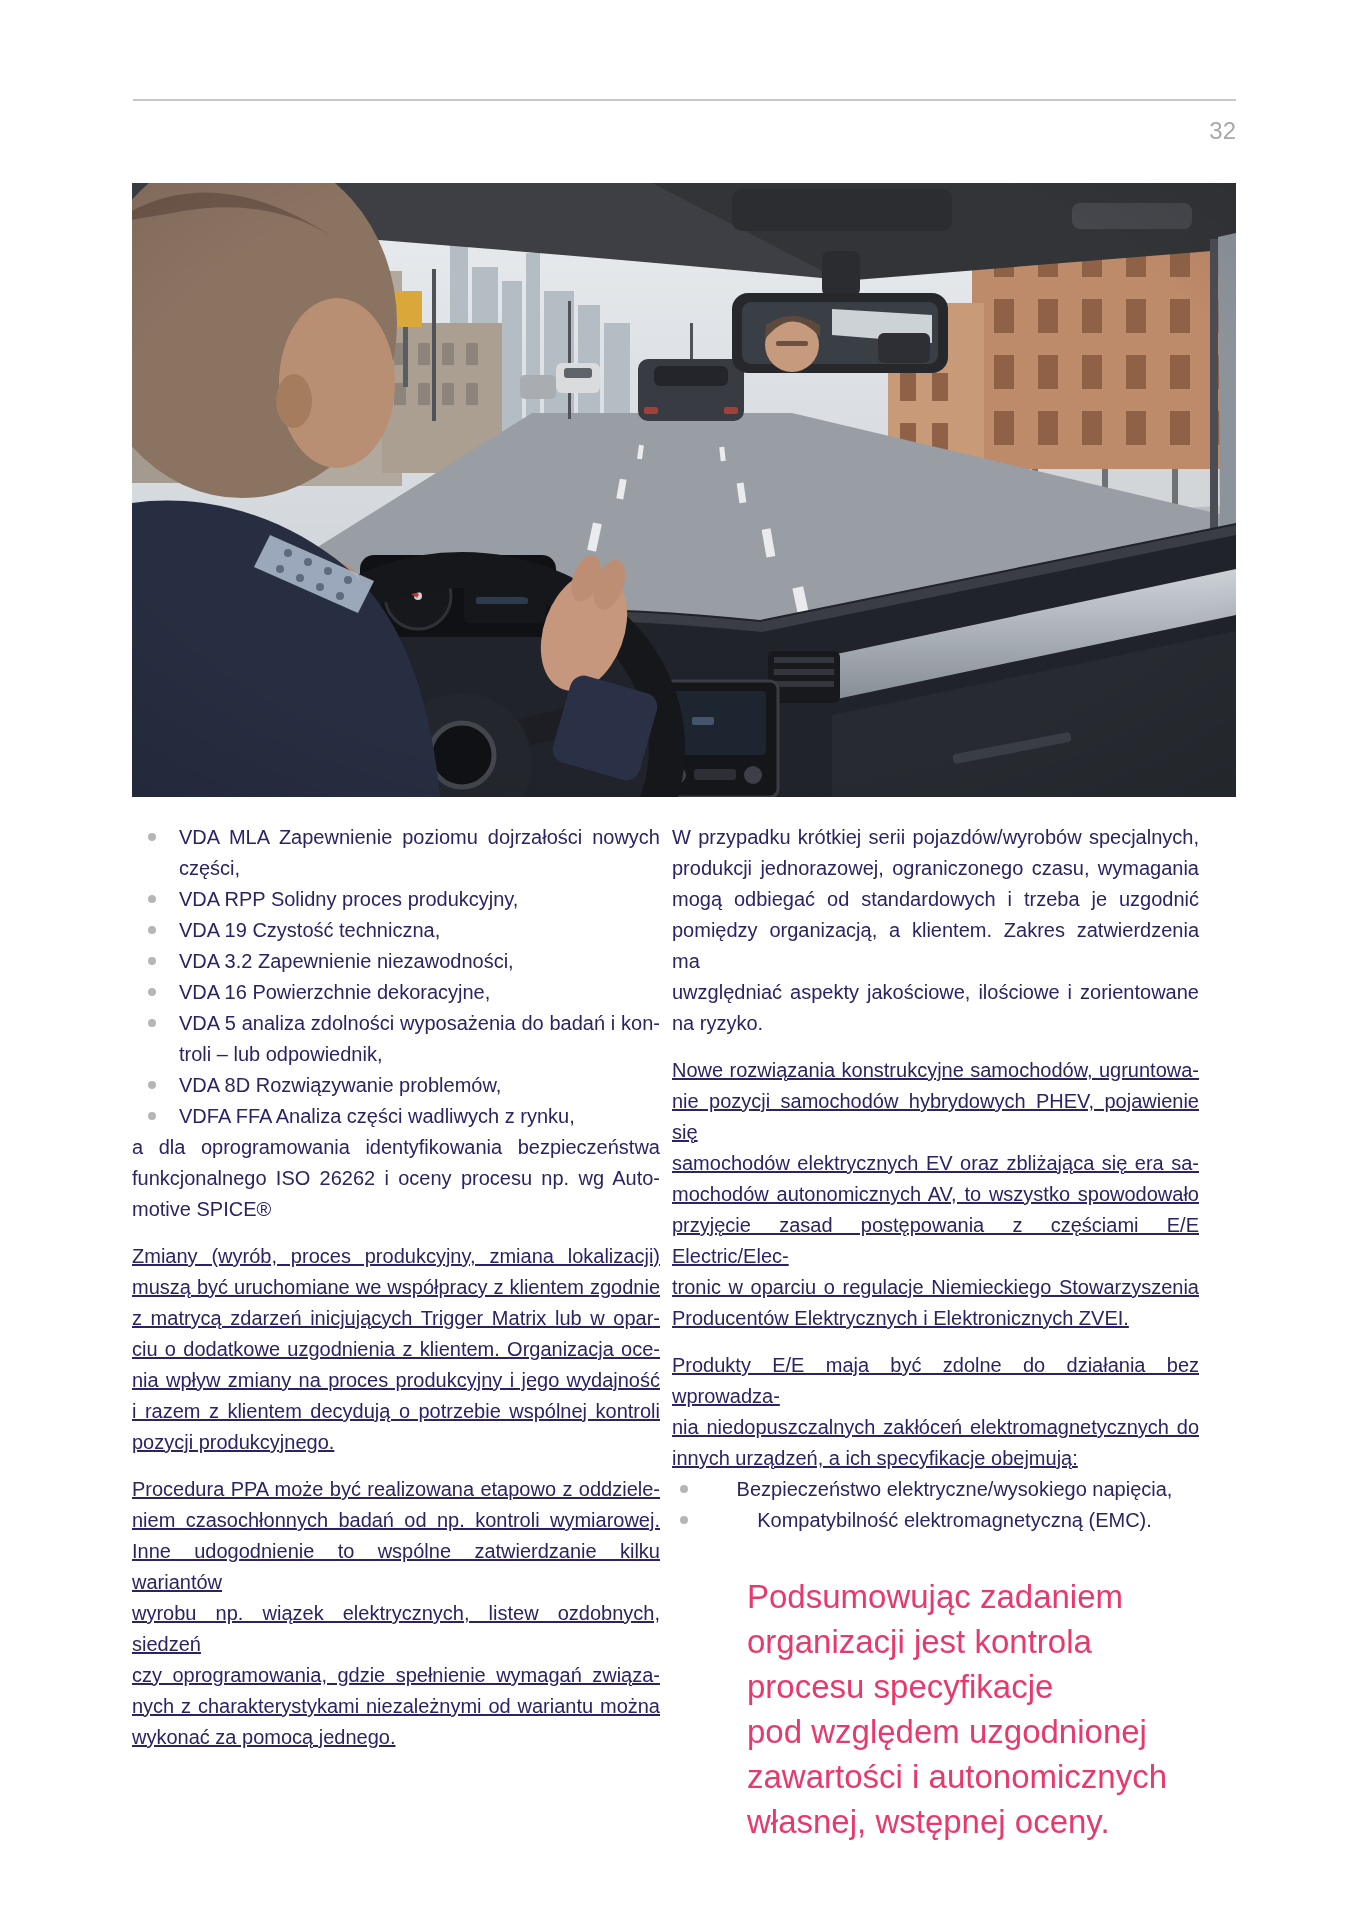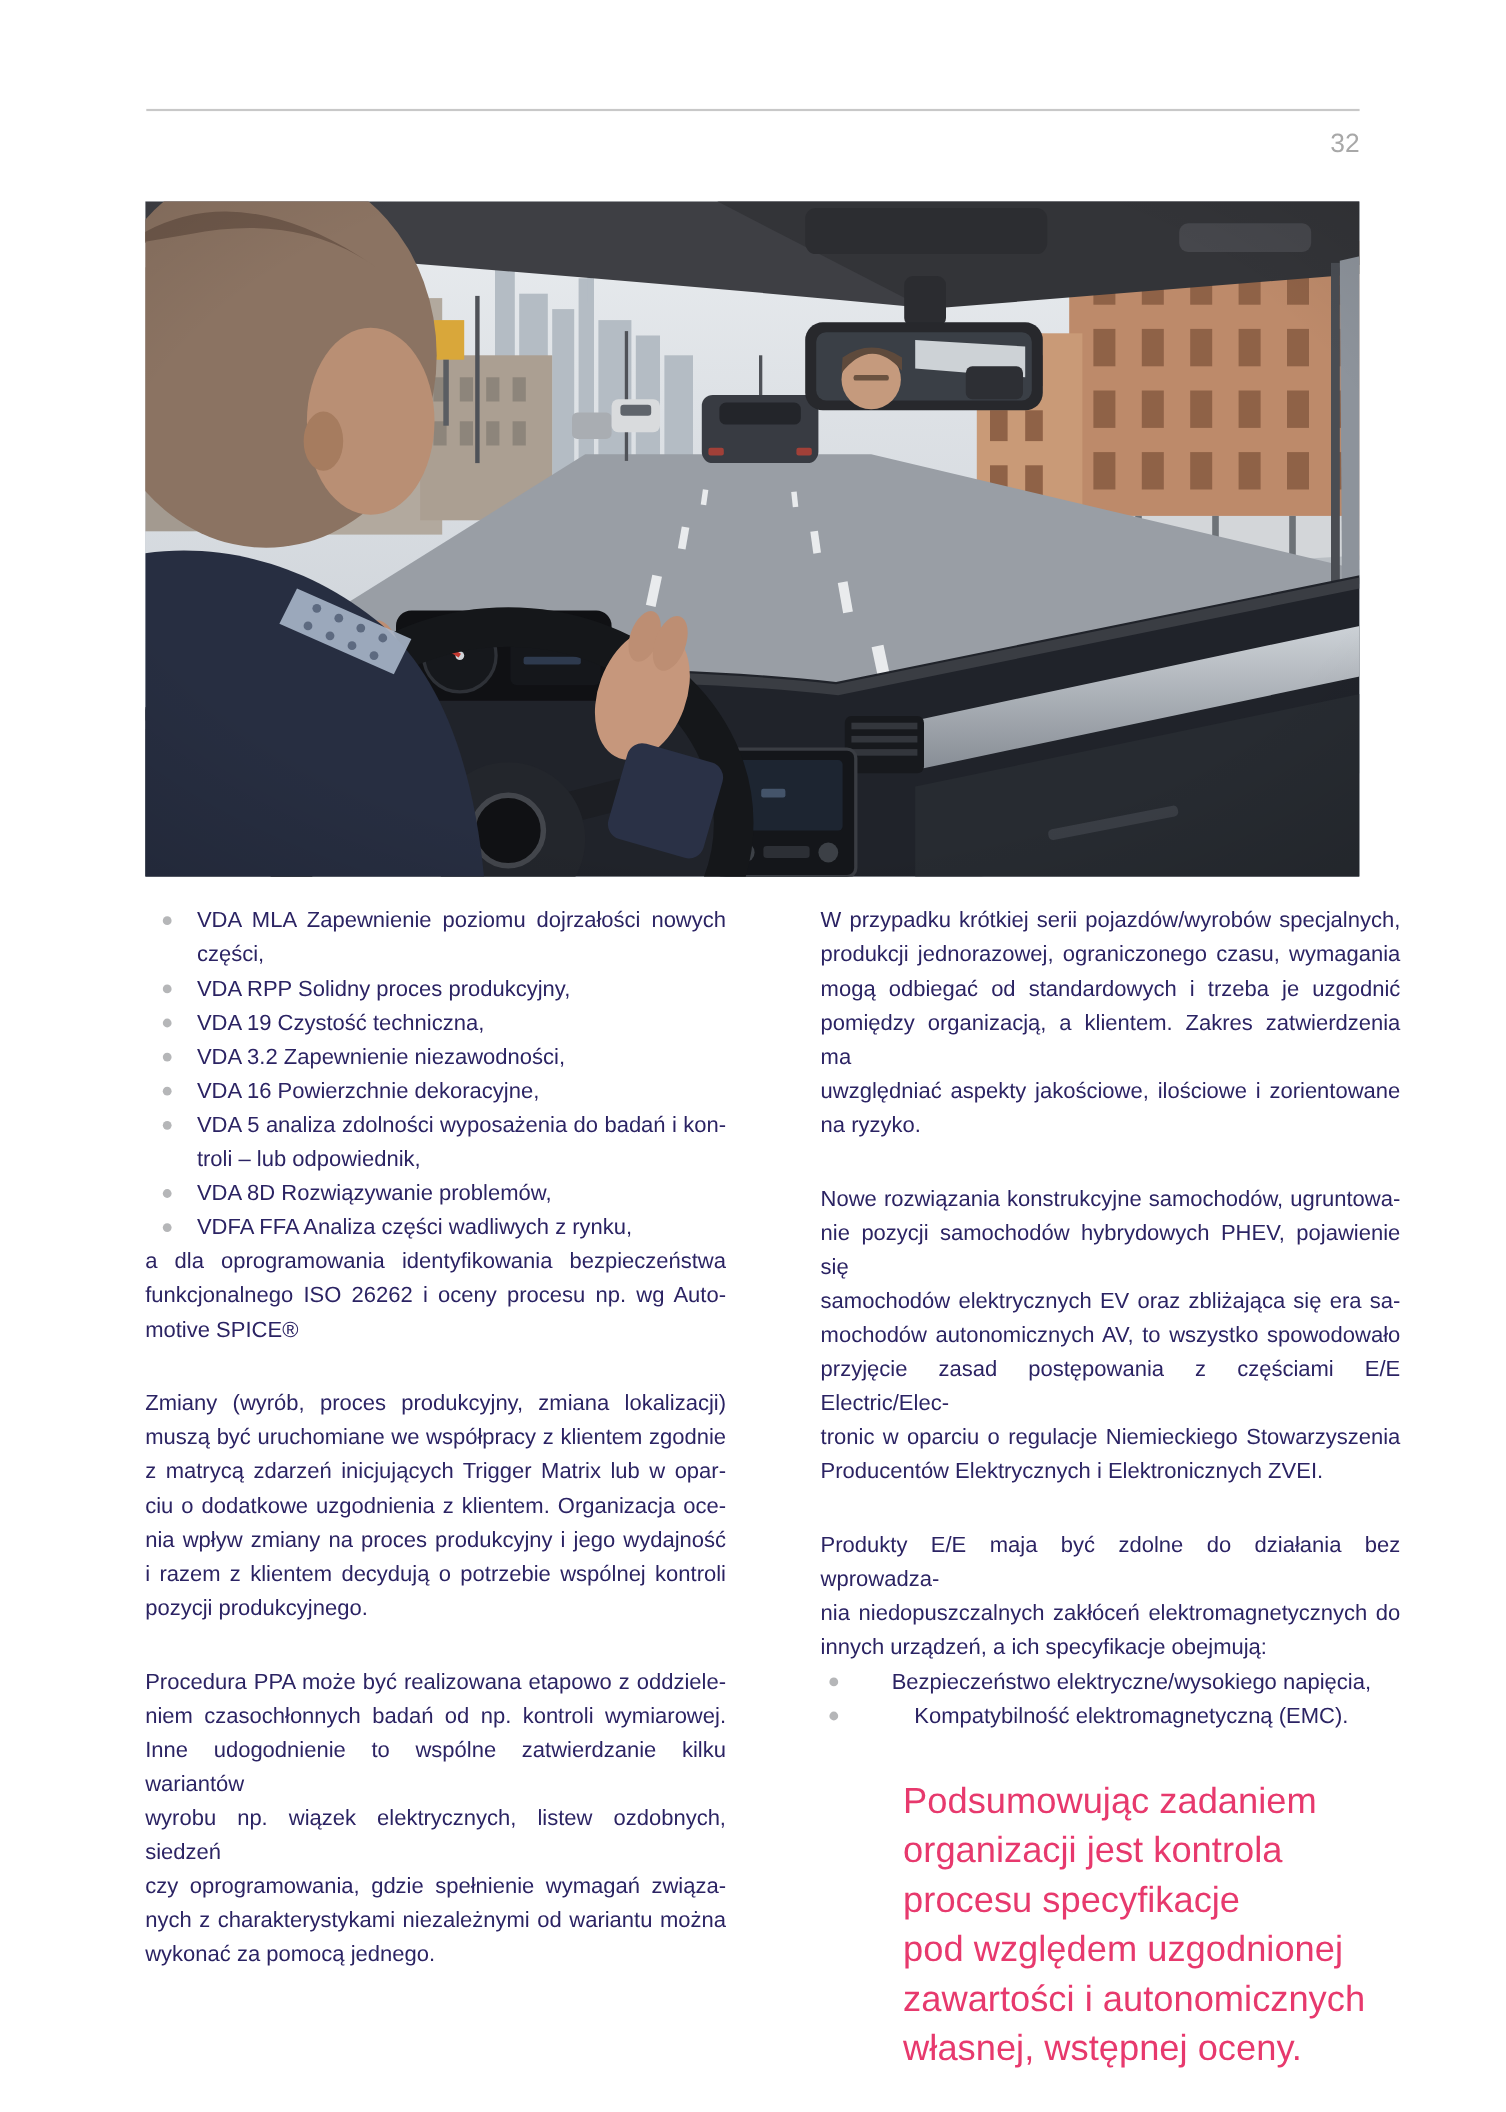--- a/index.html
+++ b/index.html
@@ -28,31 +28,31 @@
   }
   .photo-wrap{
     position:absolute;left:132px;top:183px;width:1104px;height:614px;
     overflow:hidden;background:#c9ced4;
   }
   .col{
     position:absolute;top:822px;
     font-size:20px;line-height:31px;color:var(--navy);
   }
   .col-left{left:132px;width:528px;}
-  .col-right{left:746px;width:527px;}
+  .col-right{left:672px;width:527px;}
   .line{min-height:31px;white-space:nowrap;}
   .j{text-align:justify;text-align-last:justify;white-space:normal;}
   .bullet-item{position:relative;padding-left:47px;}
   .bullet-item .dot{
     position:absolute;left:16px;top:11px;width:8px;height:8px;
     border-radius:50%;background:#b5b6b8;
   }
   .col-right .bullet-item{padding-left:38px;text-align:center;}
   .col-right .bullet-item .dot{left:8px;}
-  .para{margin-top:36px;}
+  .para{margin-top:16px;text-decoration:underline;}
   .quote{
     margin-top:38px;padding-left:30px;
     color:var(--pink);font-size:33px;line-height:45px;
   }
   .quote .line{min-height:45px;margin-left:45px;}
 </style>
 </head>
 <body>
 
 <div class="page">

